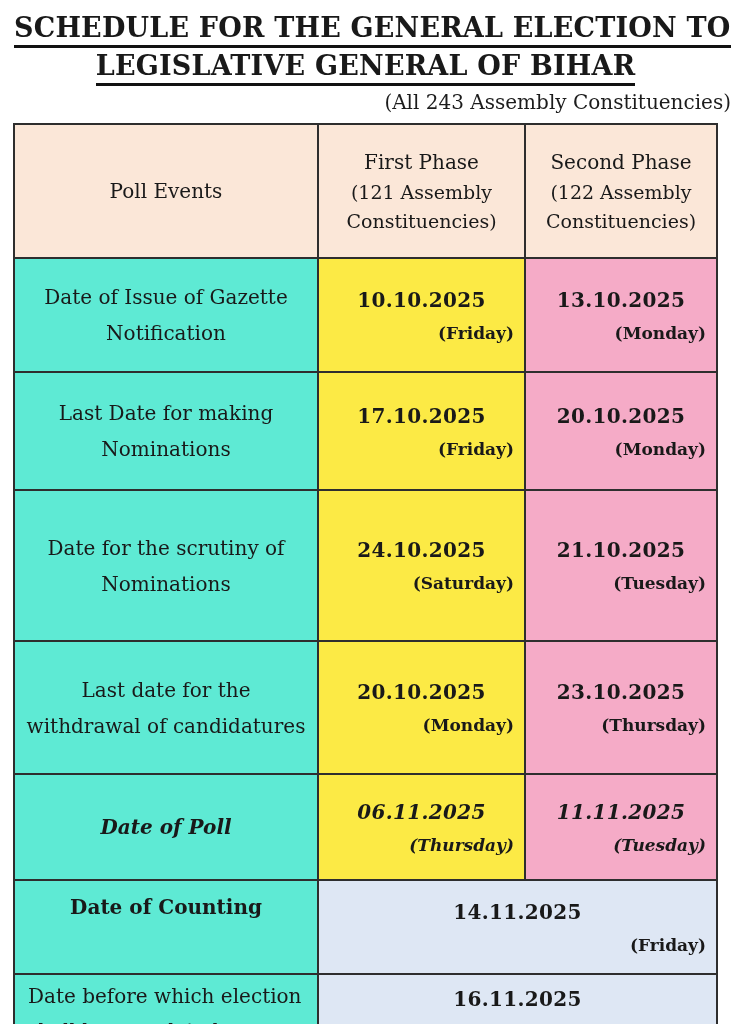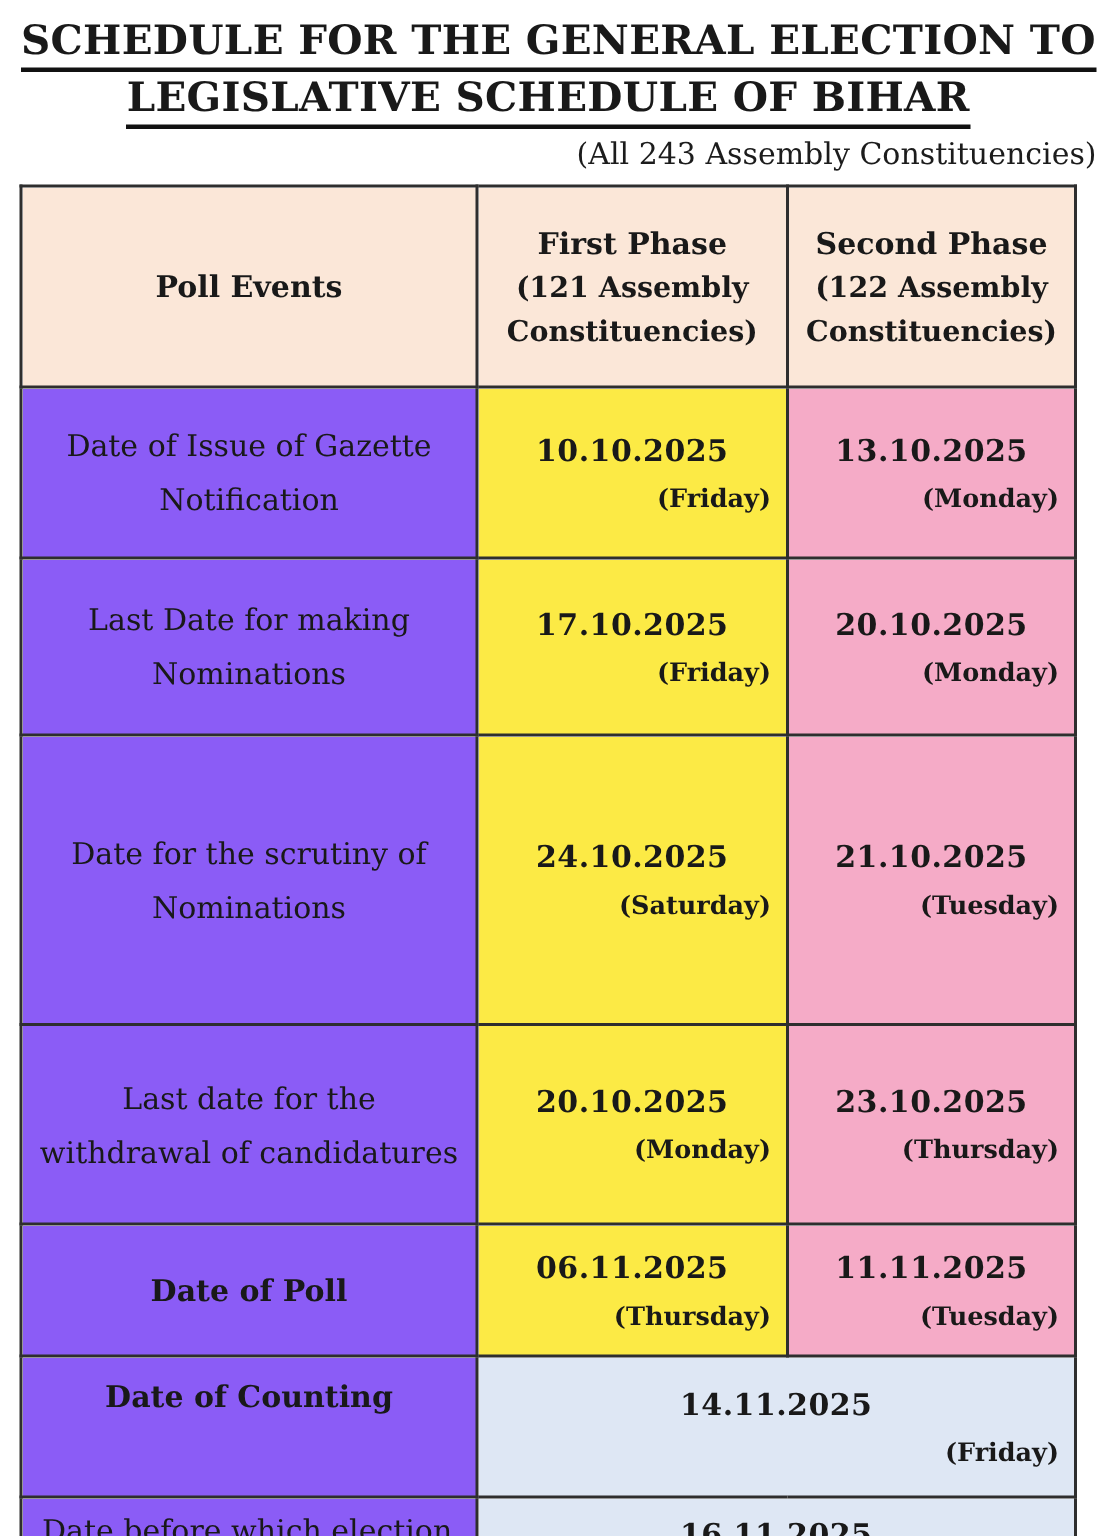--- a/index.html
+++ b/index.html
@@ -24,56 +24,56 @@
   col.c1 { width:304px; } col.c2 { width:207px; } col.c3 { width:192px; }
   .schedule th, .schedule td {
     border:2px solid var(--border,#2e2e2e);
     padding:4px 10px;
     vertical-align:middle;
     text-align:center;
     overflow:hidden;
   }
   .schedule th {
     background:var(--header-bg,#fbe7d8);
-    font-size:20px; font-weight:bold;margin-top:45px;
+    font-size:20px; font-weight:normal;margin-top:45px;
   }
   .hline { margin:7px 0; white-space:nowrap; font-size:19px; }
   .hline.first { font-size:20px; }
 
   
   tr.row-header { height:134px; }
   tr.row-1 { height:114px; }
   tr.row-2 { height:118px; }
-  tr.row-3 { height:193px; }
+  tr.row-3 { height:151px; }
   tr.row-4 { height:133px; }
-  tr.row-5 { height:88px; }
+  tr.row-5 { height:106px;font-style:italic; }
   tr.row-6 { height:94px; }
   tr.row-7 { height:75px; }
 
   
-  td.event { font-size:20px; line-height:1.8; background:#8b5cf6; }
+  td.event { font-size:20px; line-height:1.8; background:#5eead4; }
   td.event.bold { font-weight:bold; }
   td.event.top { vertical-align:top; padding-top:8px; }
   td.event.left { text-align:left; padding-left:13px; line-height:1.75; }
 
   
   td.p1 { background:var(--first-phase-bg,#fcea45); }
   td.p2 { background:var(--second-phase-bg,#f5abc7); }
   td.pc { background:var(--combined-bg,#dee7f4); }
   .date { font-size:20px; font-weight:bold; letter-spacing:0.3px; }
   .day  { font-size:17px; font-weight:bold; margin-top:11px;text-align:right; }
 </style>
 </head>
 <body>
 
 <div class="page">
 
   <h1 class="title">
     <span class="t-line">SCHEDULE FOR THE GENERAL ELECTION TO THE</span>
-    <span class="t-line">LEGISLATIVE SCHEDULE OF BIHAR</span>
+    <span class="t-line">LEGISLATIVE GENERAL OF BIHAR</span>
   </h1>
   <div class="subtitle">(All 243 Assembly Constituencies)</div>
 
   <table class="schedule">
     <colgroup>
         <col class="c1">
         <col class="c2">
         <col class="c3">
       </colgroup>
 

